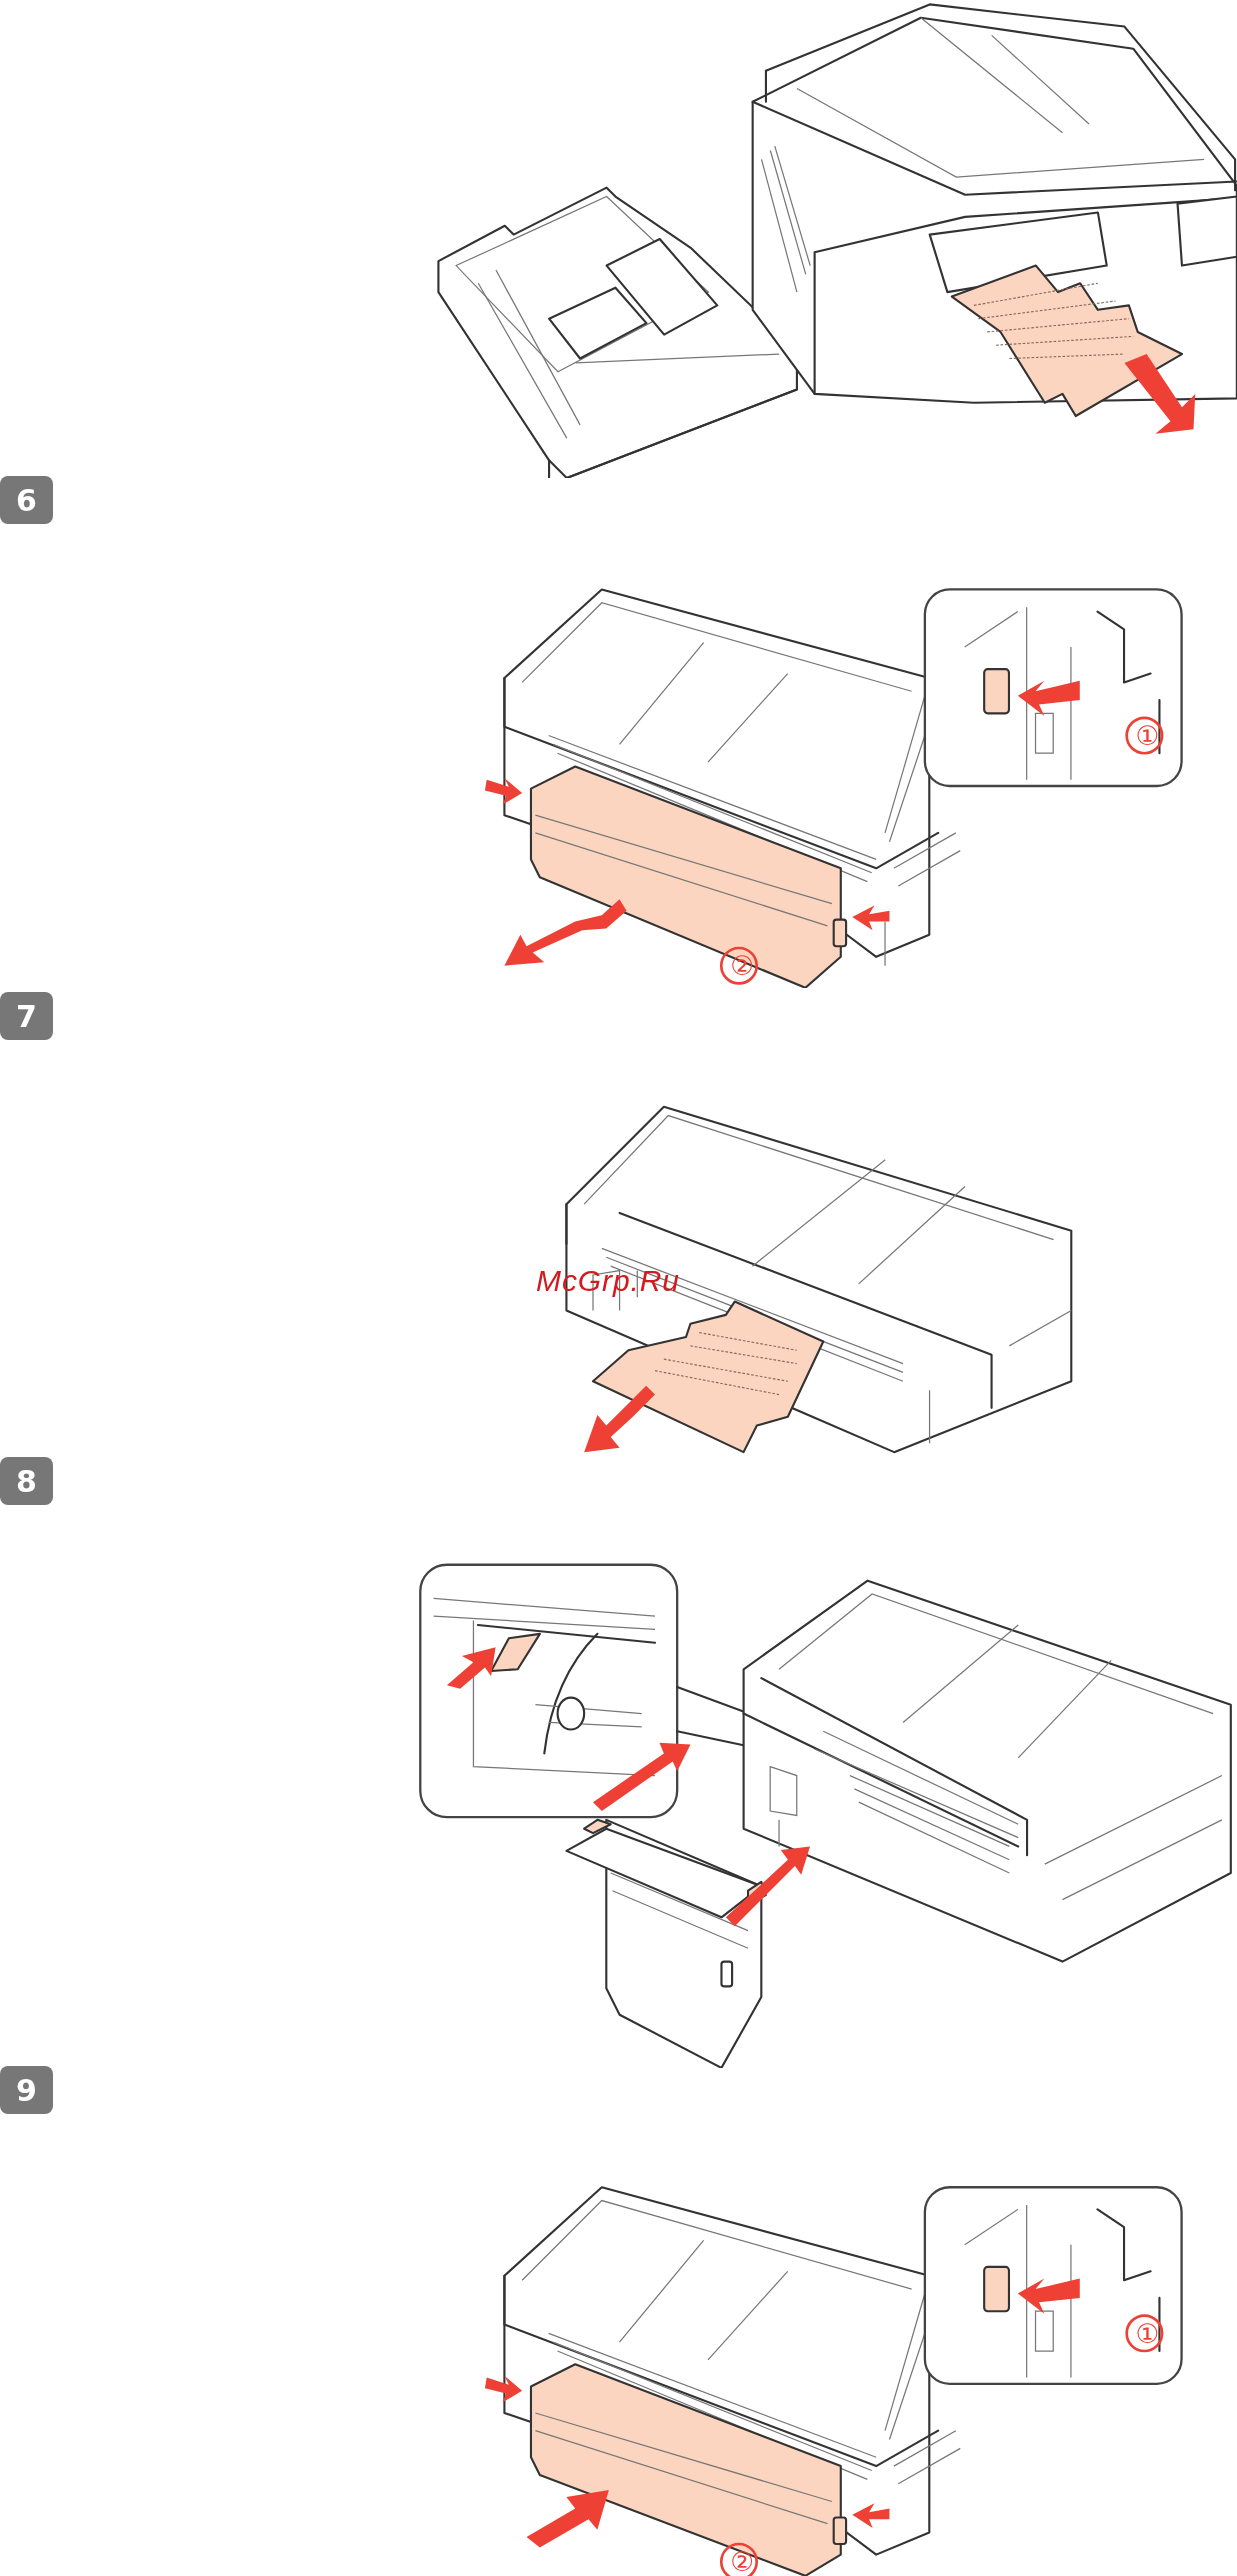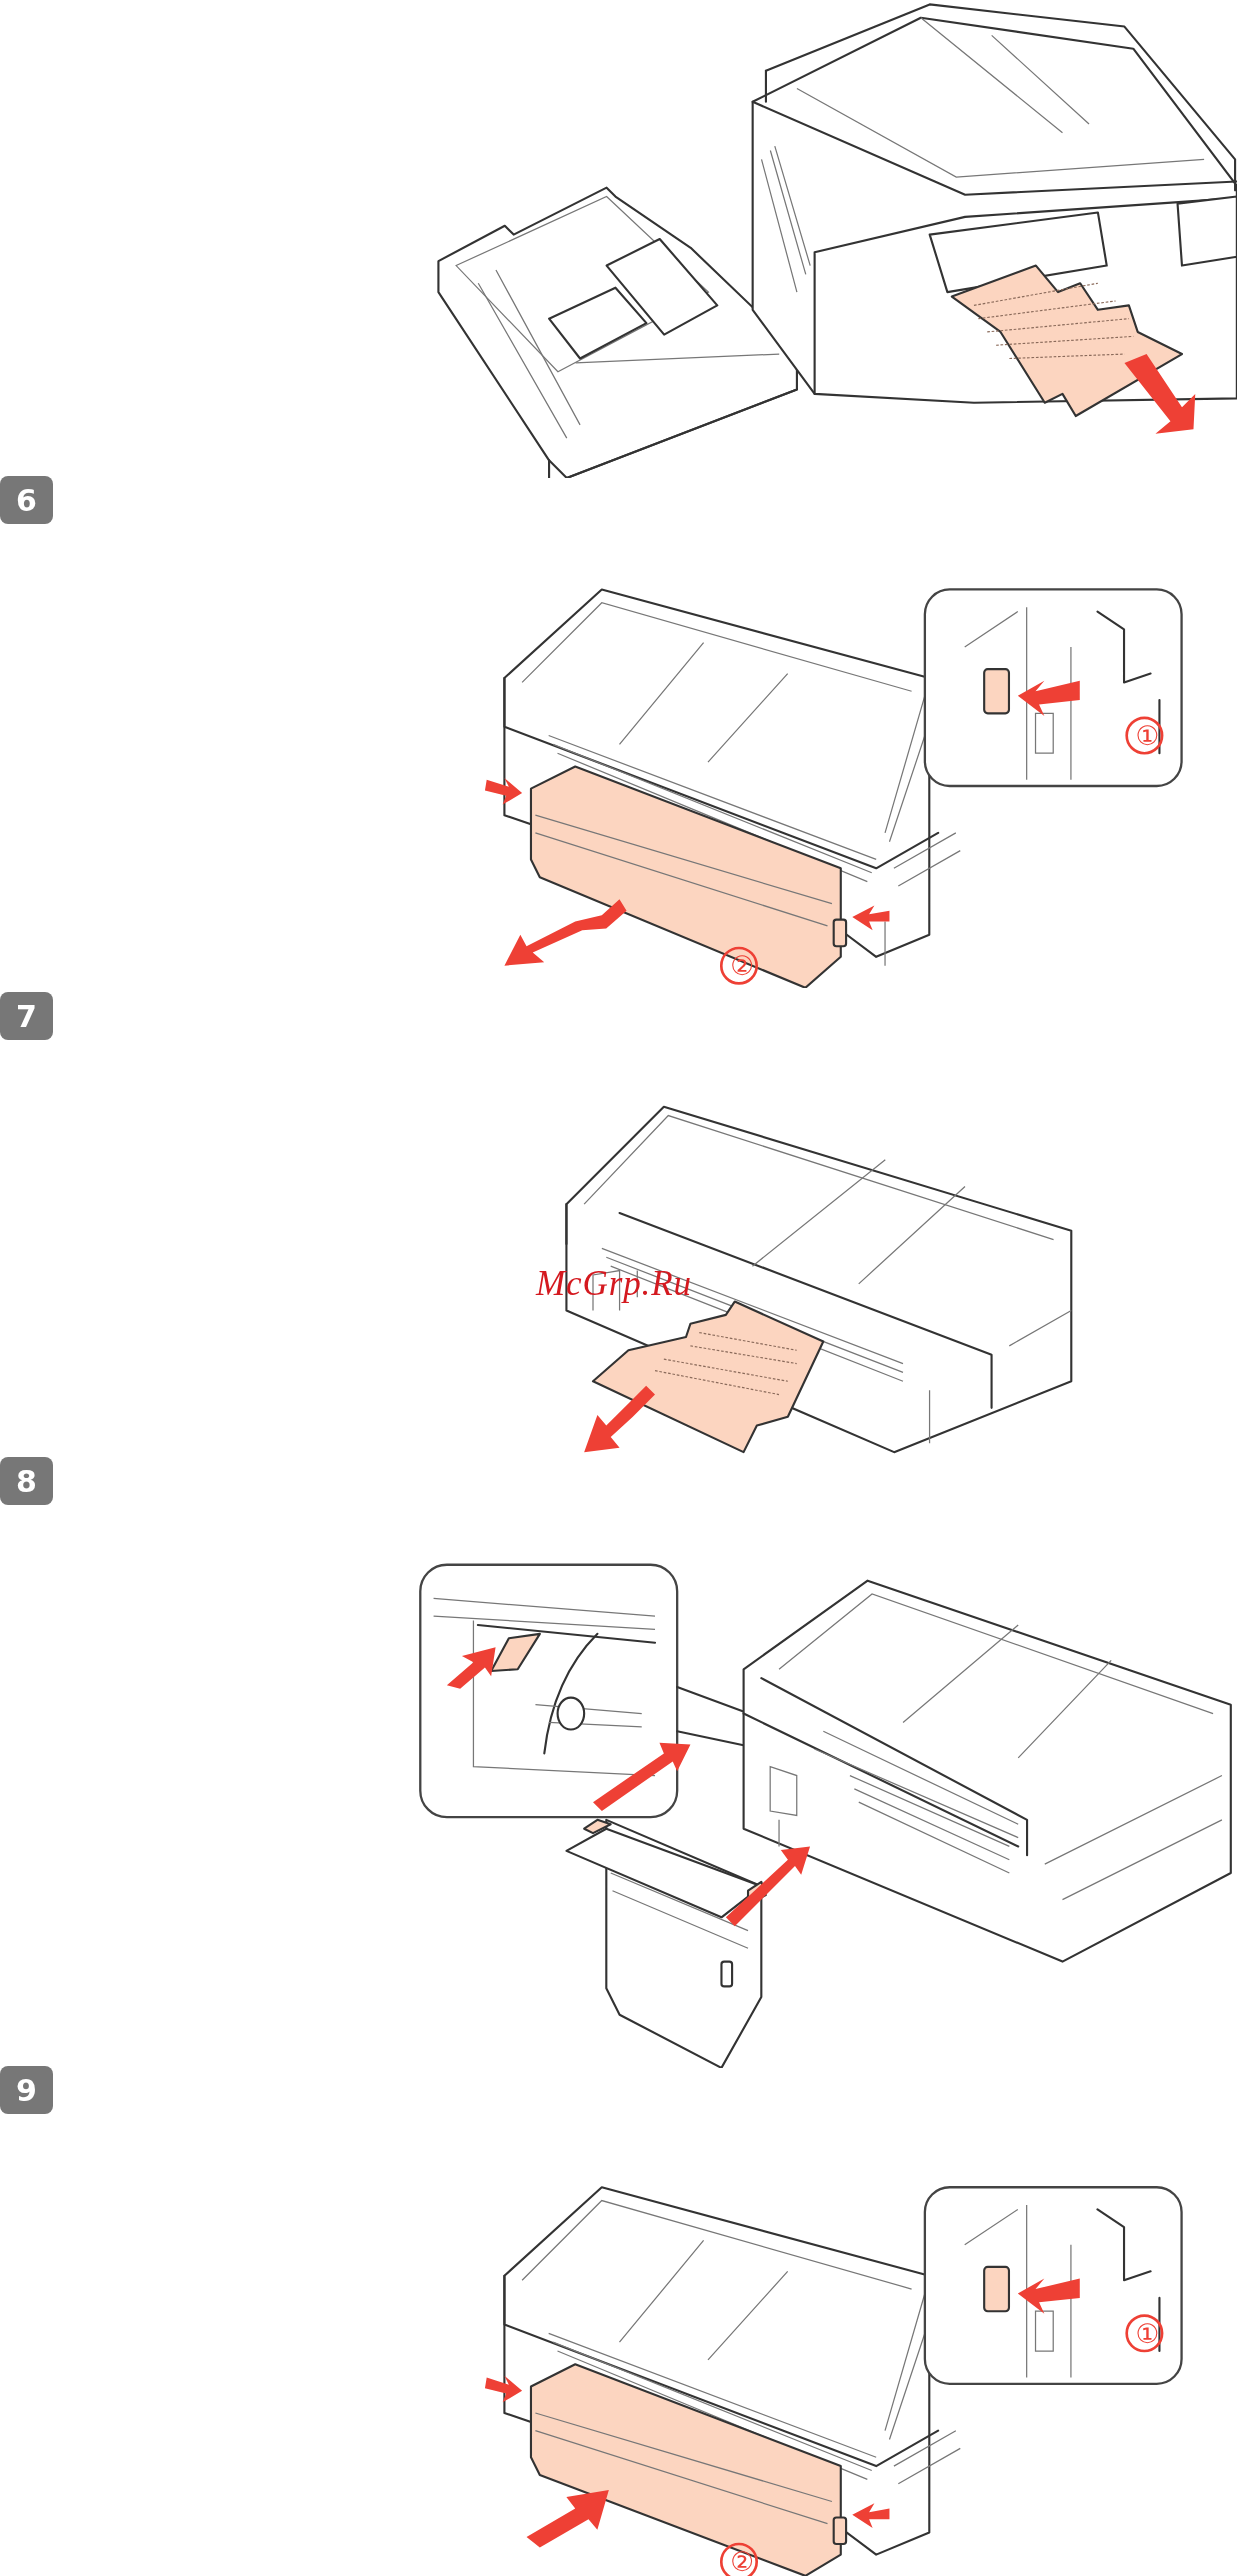--- a/index.html
+++ b/index.html
@@ -1,22 +1,22 @@
 <!DOCTYPE html>
 <html style="font-size:14px"><head>
 <meta charset="utf-8">
 <style>
   html, body { margin:0; padding:0; background:#ffffff; }
   body { width:1237px; height:2576px; position:relative; overflow:hidden; font-family:"Liberation Sans", sans-serif; }
   .badge { position:absolute; left:0; width:53px; height:48px; border-radius:8px; background:#777777; color:#ffffff;
     display:flex; align-items:center; justify-content:center; font-family:"DejaVu Sans", sans-serif; font-size:30px; font-weight:bold; }
   .fig { position:absolute; }
   .fig svg { width:100%; height:100%; display:block; }
-  .watermark { position:absolute; left:536px; top:1266px; color:#d4191f; font-family:Liberation Serif, serif;
-    font-style:italic; font-size:35px; letter-spacing:0.9px; line-height:1; }
+  .watermark { position:absolute; left:536px; top:1266px; color:#d4191f; font-family:Liberation Sans, sans-serif;
+    font-style:italic; font-size:30px; letter-spacing:0.9px; line-height:1; }
   .ln { fill:none; stroke:#333; stroke-width:2.4; stroke-linejoin:round; stroke-linecap:round; }
   .ln-thin { fill:none; stroke:#777; stroke-width:1.4; }
   .body { fill:#fff; stroke:#333; stroke-width:2.4; stroke-linejoin:round; }
   .paper { fill:#fcd5c0; stroke:#333; stroke-width:2.4; stroke-linejoin:round; }
   .paper-line { fill:none; stroke:#8a6a5a; stroke-width:1.3; stroke-dasharray:3 2; }
   .arrow { fill:#ee4035; stroke:none; }
   .inset { fill:#fff; stroke:#444; stroke-width:2.6; }
   .circled { fill:none; stroke:#ee4035; stroke-width:3; }
   .circled-num { fill:#ee4035; font-family:"DejaVu Sans", sans-serif; font-size:30px; }
 </style>

